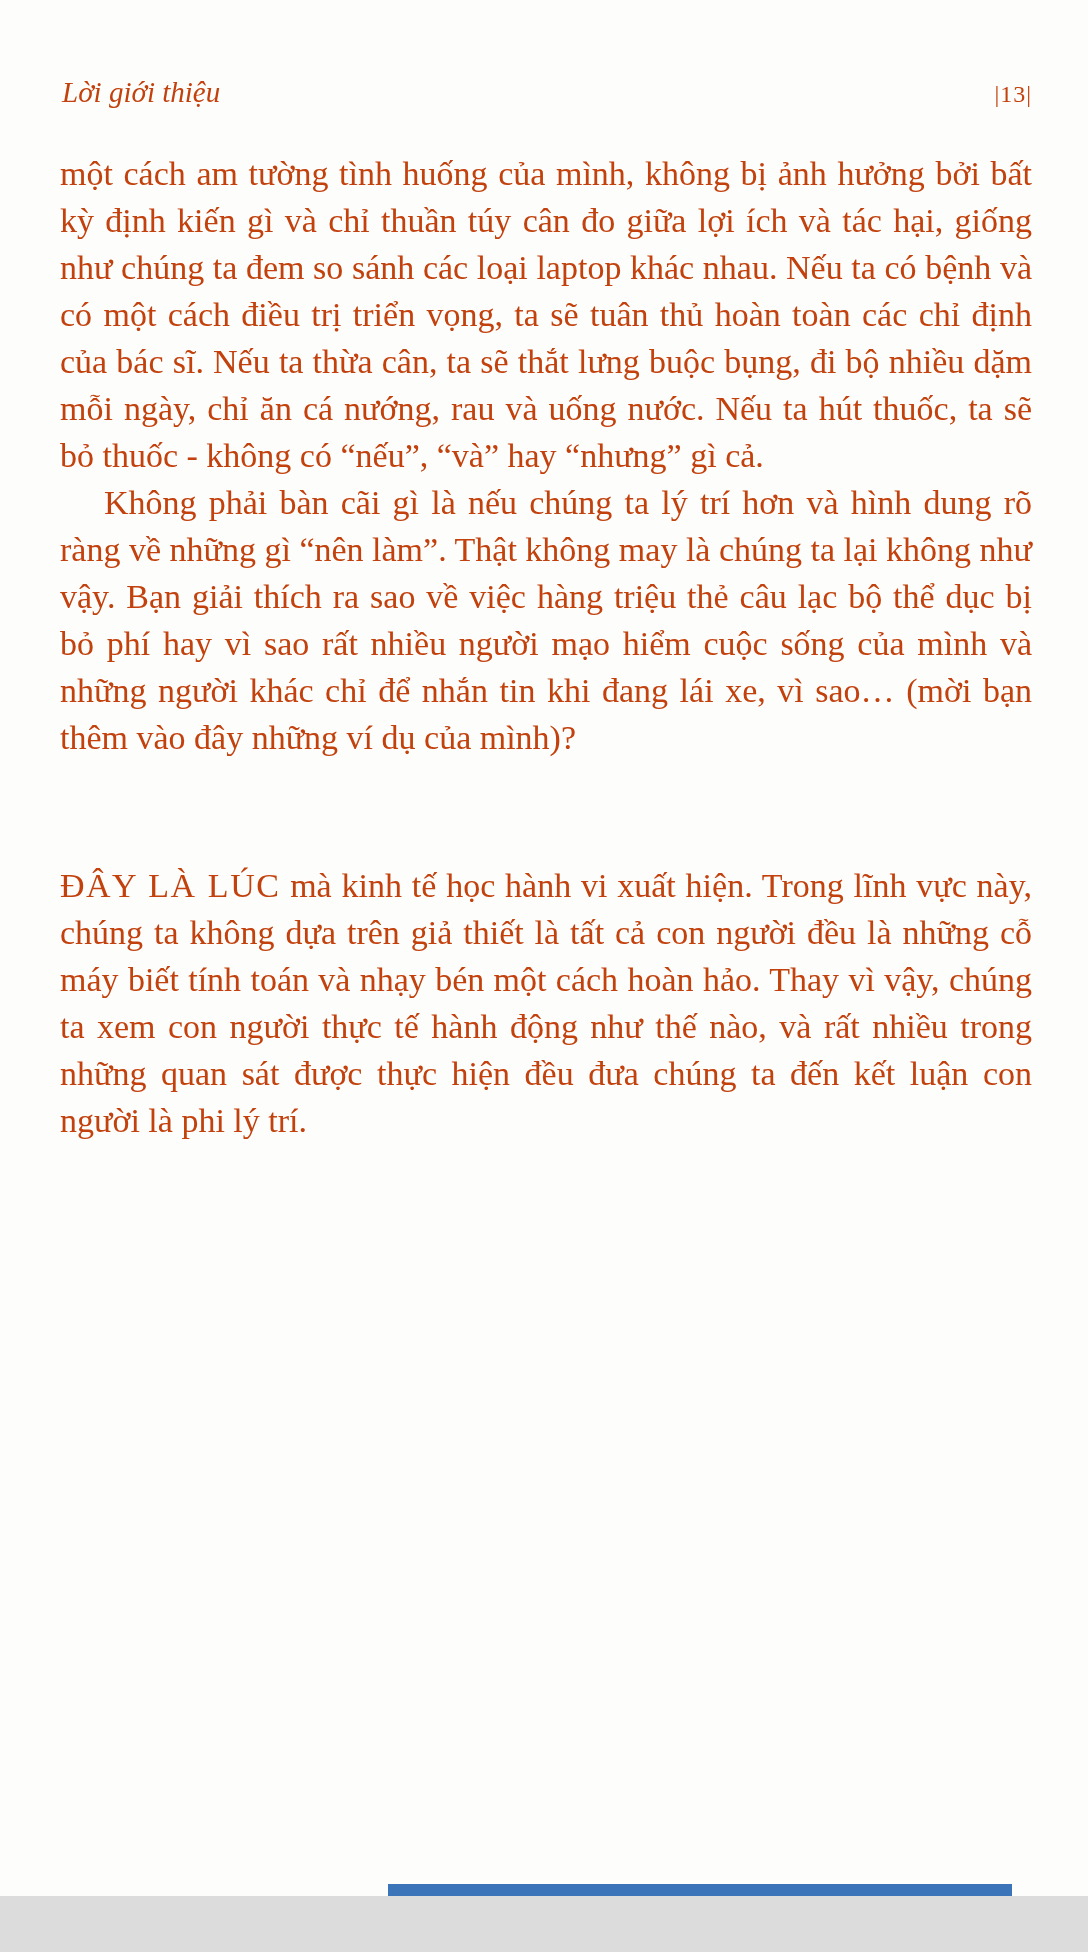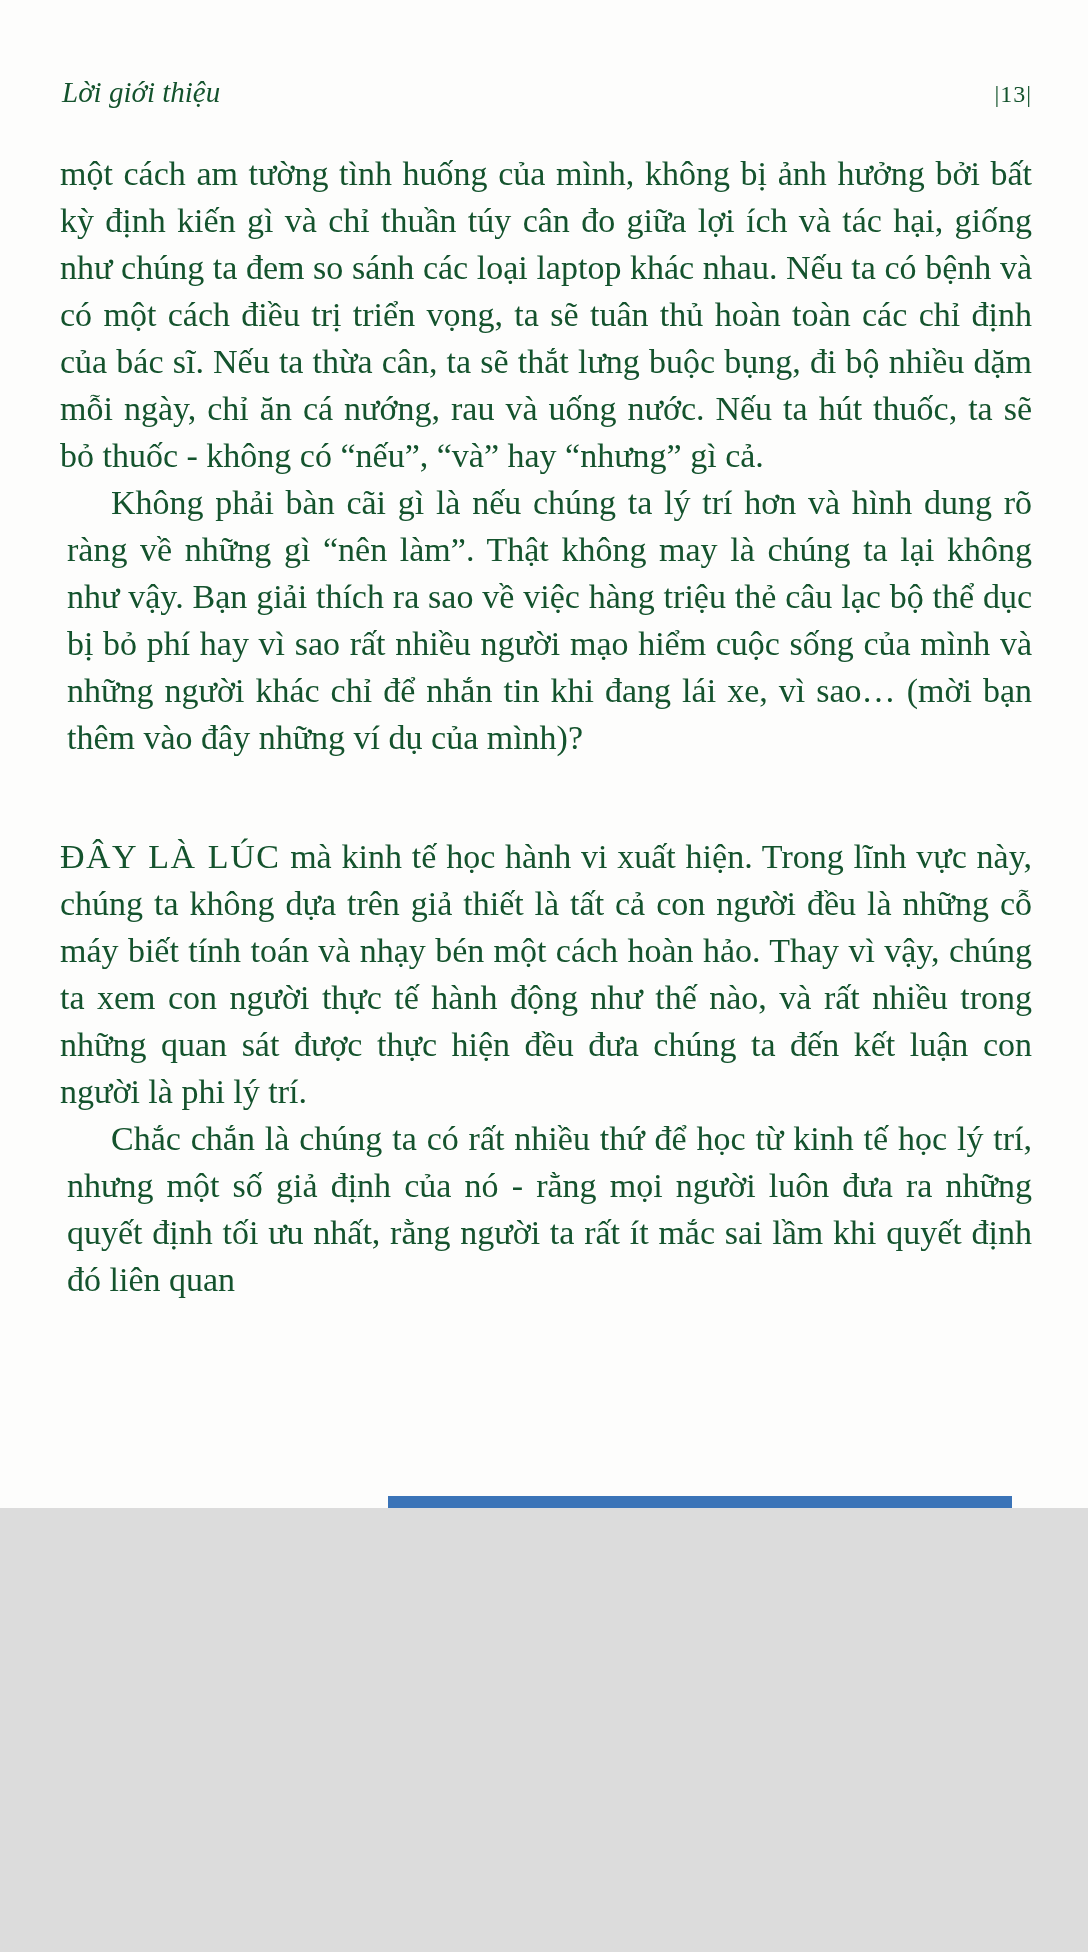--- a/index.html
+++ b/index.html
@@ -3,26 +3,26 @@
 <meta charset="utf-8">
 <style>
   html, body {
     margin: 0;
     padding: 0;
     background: #dcdcdc;
   }
   .page {
     position: relative;
     width: 1088px;
-    height: 1508px;
+    height: 1896px;
     margin: 0 auto;
     background: #fdfdfc;
     overflow: hidden;
     font-family: "Liberation Serif", "DejaVu Serif", serif;
-    color: #14532d;
+    color: #c2410c;
   }
   .page-header {
     position: absolute;
     top: 76px;
     left: 62px;
     right: 56px;
     display: flex;
     justify-content: space-between;
     align-items: baseline;
   }
@@ -42,24 +42,23 @@
     font-size: 34px;
     line-height: 47px;
     text-align: justify;
     text-justify: inter-word;
   }
   .para {
     margin: 0;
   }
   .para.indent {
     text-indent: 44px;
-    margin-left: 7px;
   }
   .para.section-start {
-    margin-top: 72px;
+    margin-top: 101px;
   }
   .section-lead {
     letter-spacing: 1.5px;
   }
   .artifact-bar {
     position: absolute;
     bottom: 0;
     left: 388px;
     width: 624px;
     height: 12px;
@@ -77,19 +76,18 @@
   </div>
 
   <div class="body-text">
 
     <p class="para">một cách am tường tình huống của mình, không bị ảnh hưởng bởi bất kỳ định kiến gì và chỉ thuần túy cân đo giữa lợi ích và tác hại, giống như chúng ta đem so sánh các loại laptop khác nhau. Nếu ta có bệnh và có một cách điều trị triển vọng, ta sẽ tuân thủ hoàn toàn các chỉ định của bác sĩ. Nếu ta thừa cân, ta sẽ thắt lưng buộc bụng, đi bộ nhiều dặm mỗi ngày, chỉ ăn cá nướng, rau và uống nước. Nếu ta hút thuốc, ta sẽ bỏ thuốc - không có “nếu”, “và” hay “nhưng” gì cả.</p>
 
     <p class="para indent">Không phải bàn cãi gì là nếu chúng ta lý trí hơn và hình dung rõ ràng về những gì “nên làm”. Thật không may là chúng ta lại không như vậy. Bạn giải thích ra sao về việc hàng triệu thẻ câu lạc bộ thể dục bị bỏ phí hay vì sao rất nhiều người mạo hiểm cuộc sống của mình và những người khác chỉ để nhắn tin khi đang lái xe, vì sao… (mời bạn thêm vào đây những ví dụ của mình)?</p>
 
     <p class="para section-start"><span class="section-lead">ĐÂY LÀ LÚC</span><span> mà kinh tế học hành vi xuất hiện. Trong lĩnh vực này, chúng ta không dựa trên giả thiết là tất cả con người đều là những cỗ máy biết tính toán và nhạy bén một cách hoàn hảo. Thay vì vậy, chúng ta xem con người thực tế hành động như thế nào, và rất nhiều trong những quan sát được thực hiện đều đưa chúng ta đến kết luận con người là phi lý trí.</span></p>
 
-    <p class="para indent">Chắc chắn là chúng ta có rất nhiều thứ để học từ kinh tế học lý trí, nhưng một số giả định của nó - rằng mọi người luôn đưa ra những quyết định tối ưu nhất, rằng người ta rất ít mắc sai lầm khi quyết định đó liên quan</p>
 
   </div>
 
   <div class="artifact-bar" style="background: rgb(59, 116, 184);"></div>
 
 </div>
 
 </body></html>

